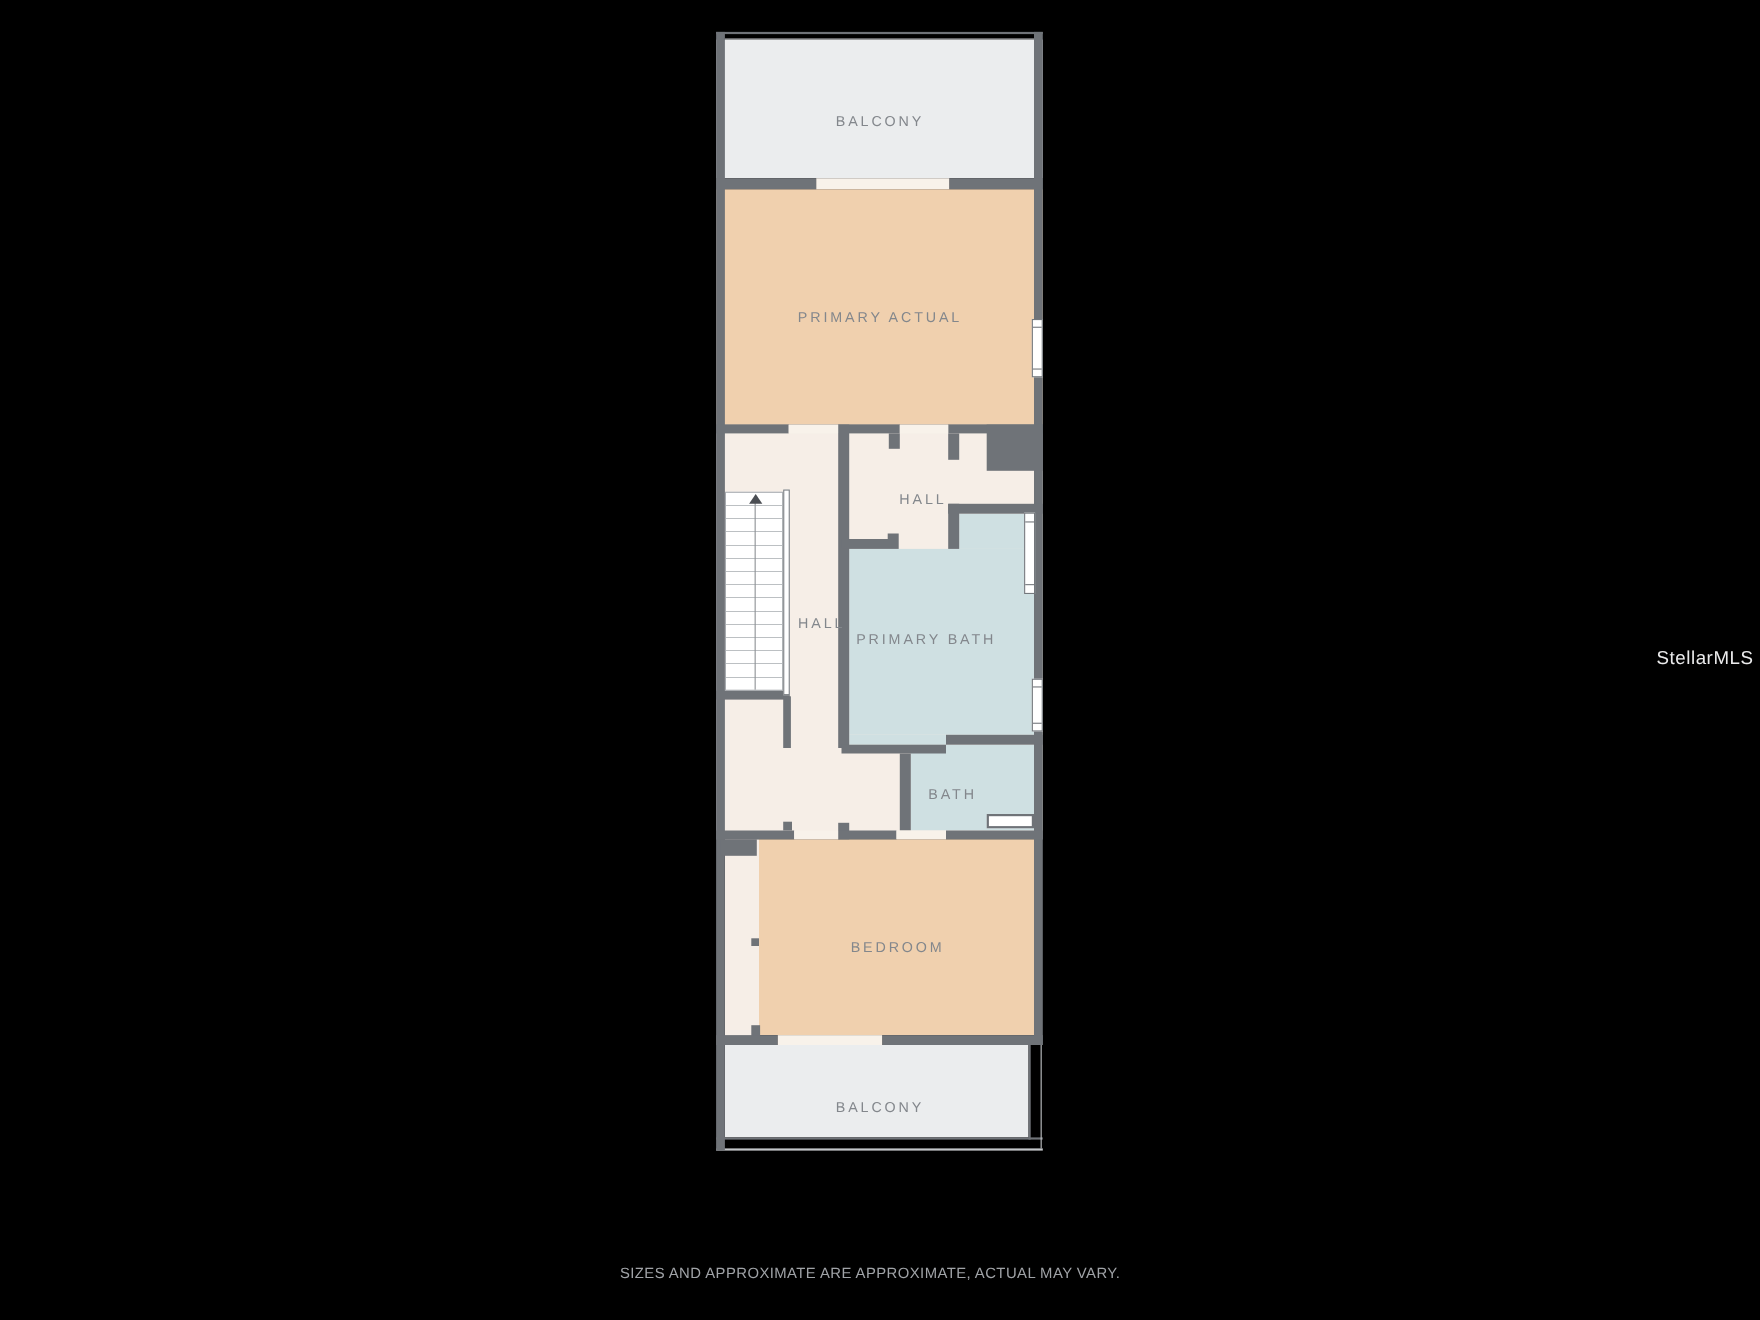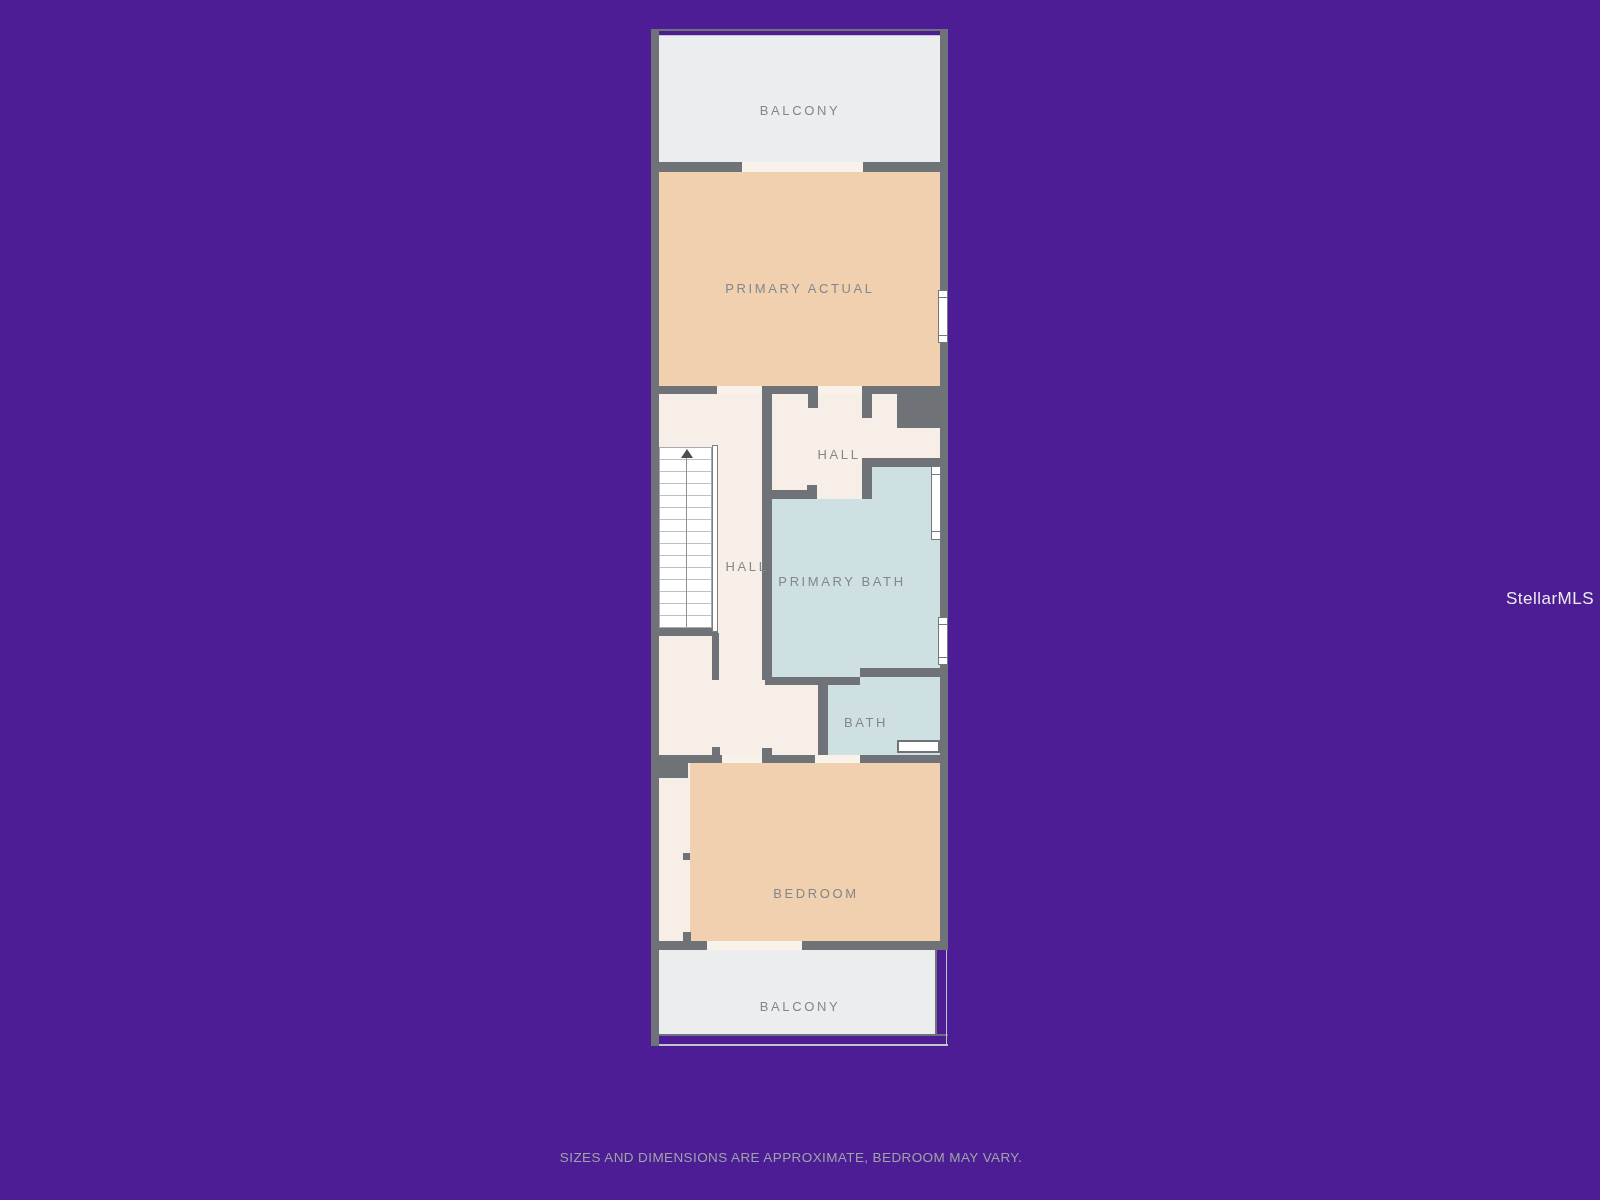--- a/index.html
+++ b/index.html
@@ -1,17 +1,17 @@
 <!DOCTYPE html>
 <html><head>
 <meta charset="utf-8">
 <style>
   html,body{margin:0;padding:0;background:#ffffff;}
   #stage{
-    position:relative;width:1600px;height:1200px;background:#4c1d95;overflow:hidden;
+    position:relative;width:1600px;height:1200px;background:#000000;overflow:hidden;
     font-family:"Liberation Sans", sans-serif;
   }
   .room{position:absolute;z-index:1;}
   .fill-balcony{background:var(--c-balcony);}
   .fill-bedroom{background:var(--c-bedroom);}
   .fill-hall{background:var(--c-hall);}
   .fill-bath{background:var(--c-bath);}
   .wall{position:absolute;background:var(--c-wall);z-index:3;}
   .gap{position:absolute;background:#f8f2ea;z-index:4;}
   .rail-line{position:absolute;background:var(--c-wall);z-index:3;}
@@ -136,18 +136,18 @@
   <div id="stair-rail"></div>
 
   <div id="vanity"></div>
 
   <div class="label" style="left:800px;top:110px;">BALCONY</div>
   <div class="label" style="left:800px;top:288px;">PRIMARY ACTUAL</div>
   <div class="label" style="left:839px;top:454px;">HALL</div>
   <div class="label" style="left:747px;top:566px;">HALL</div>
   <div class="label" style="left:842px;top:581px;">PRIMARY BATH</div>
   <div class="label" style="left:866px;top:722px;">BATH</div>
-  <div class="label" style="left:816px;top:861px;margin-top:32px;">BEDROOM</div>
+  <div class="label" style="left:816px;top:861px;">BEDROOM</div>
   <div class="label" style="left:800px;top:1006px;">BALCONY</div>
 
-  <div id="footer-disclaimer">SIZES AND DIMENSIONS ARE APPROXIMATE, BEDROOM MAY VARY.</div>
+  <div id="footer-disclaimer">SIZES AND APPROXIMATE ARE APPROXIMATE, ACTUAL MAY VARY.</div>
   <div id="watermark">StellarMLS</div>
 </div>
 
 </body></html>

